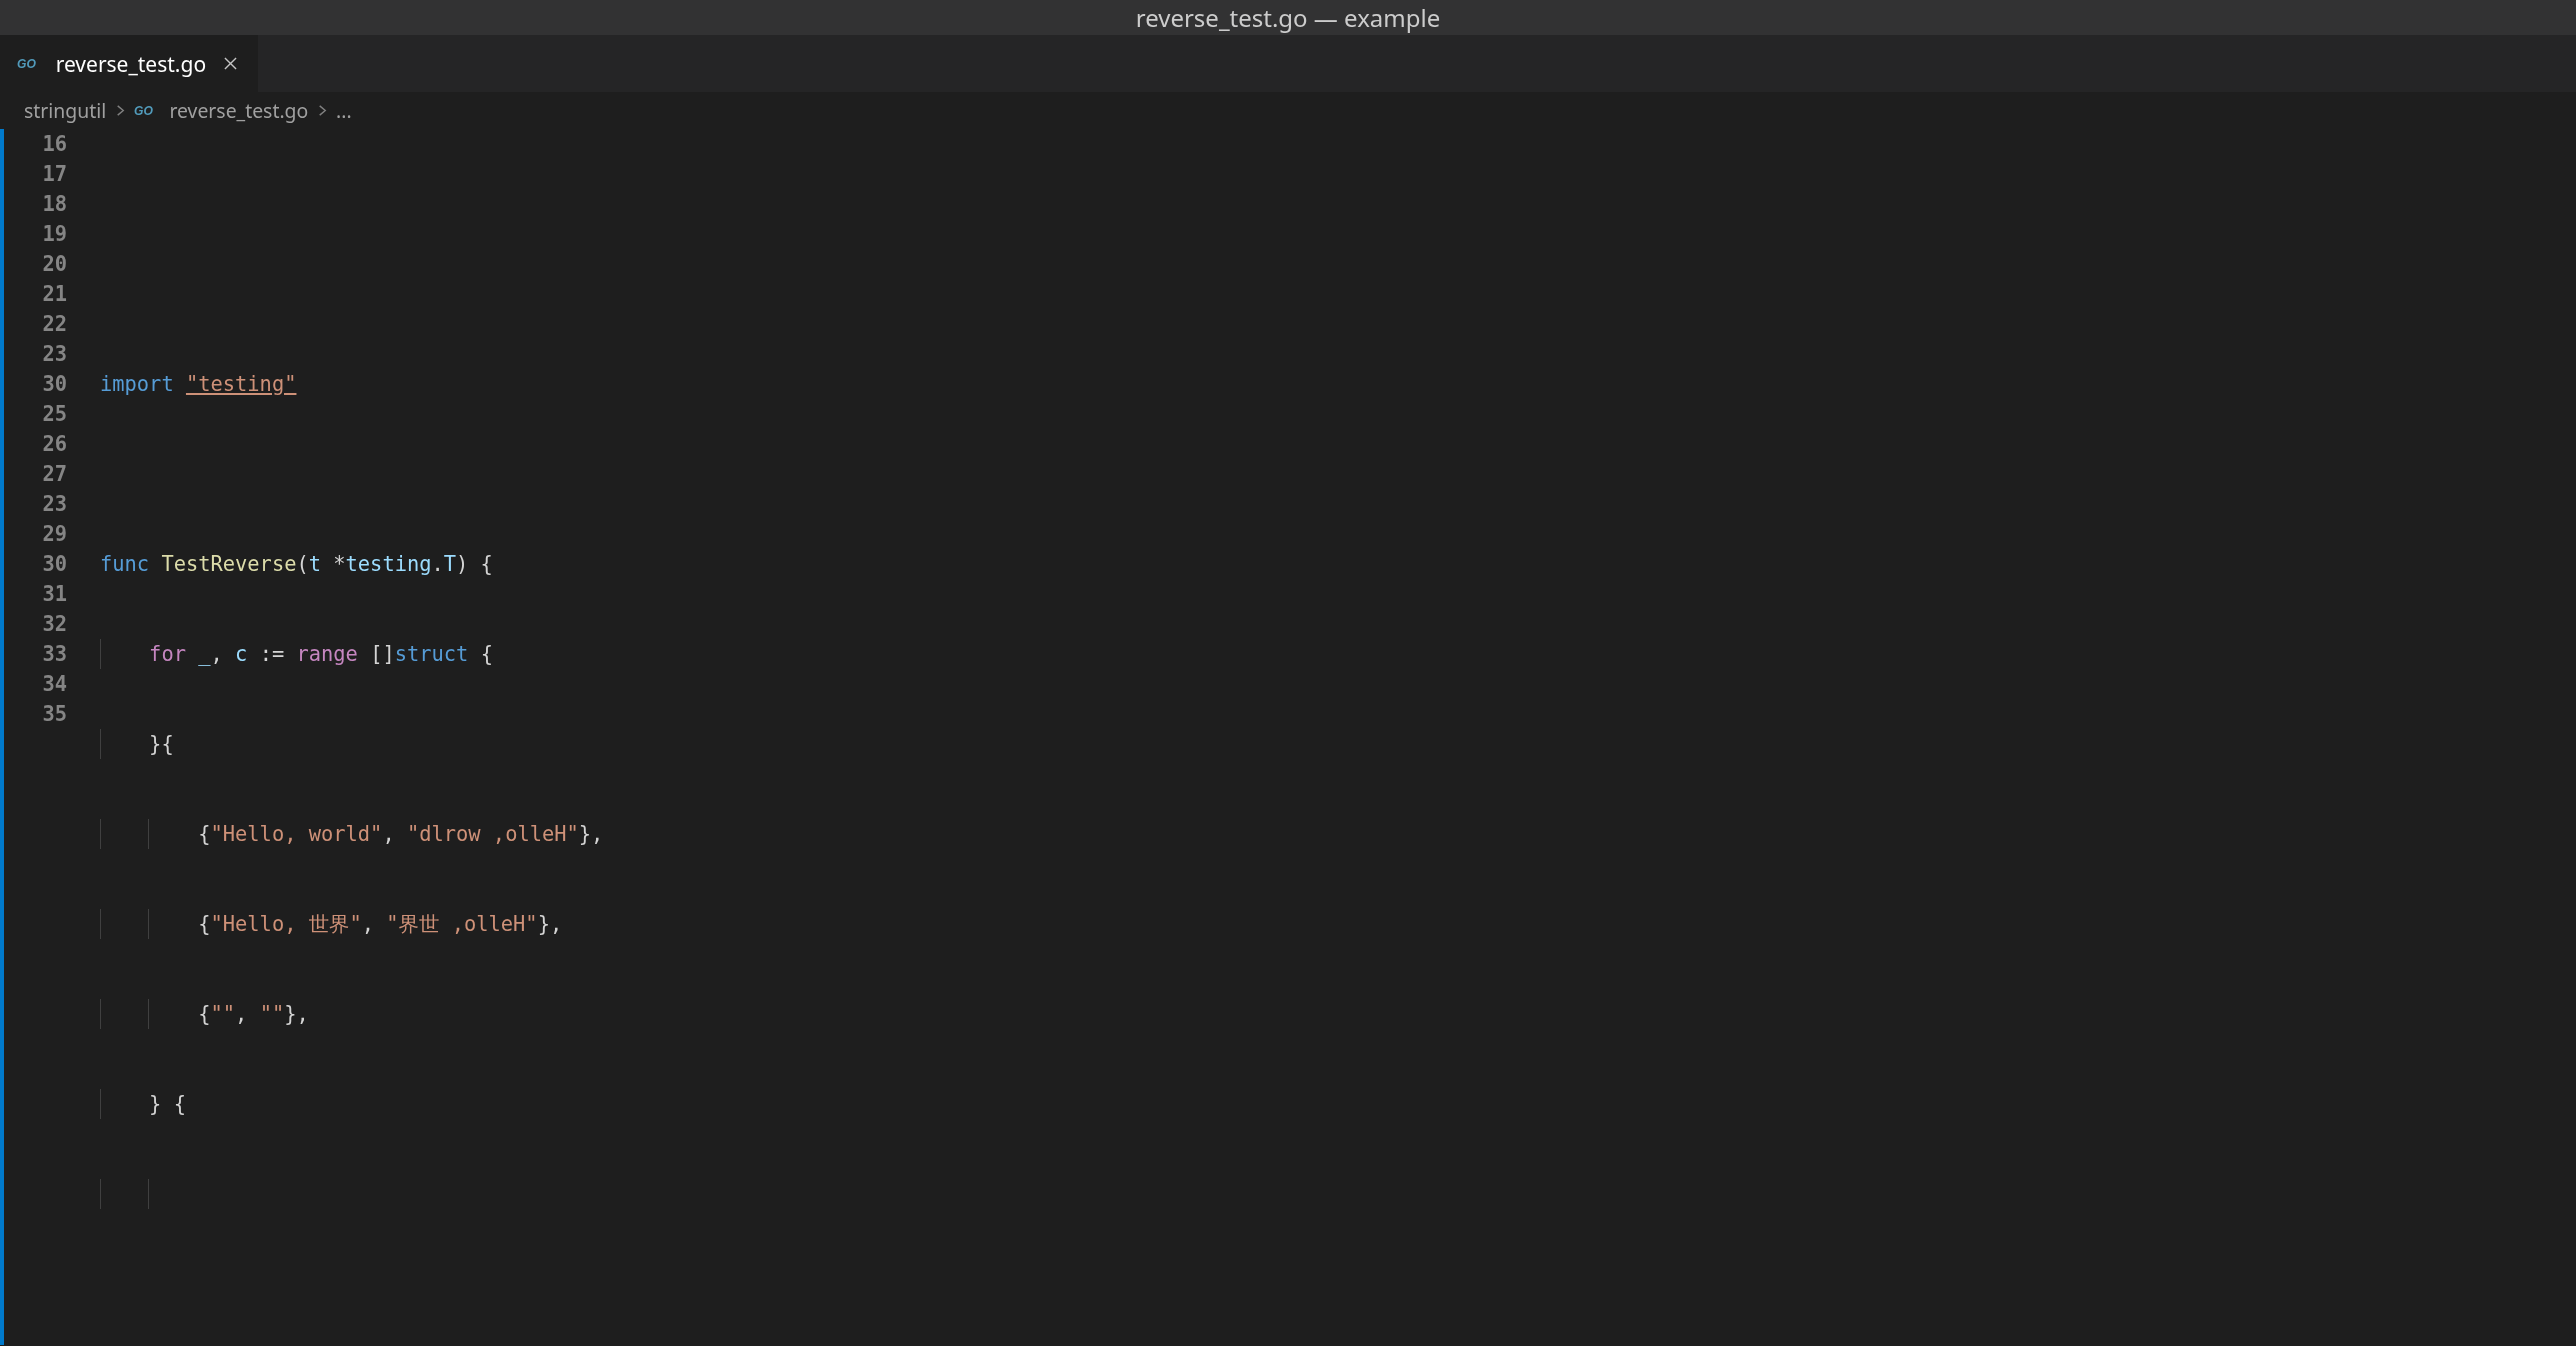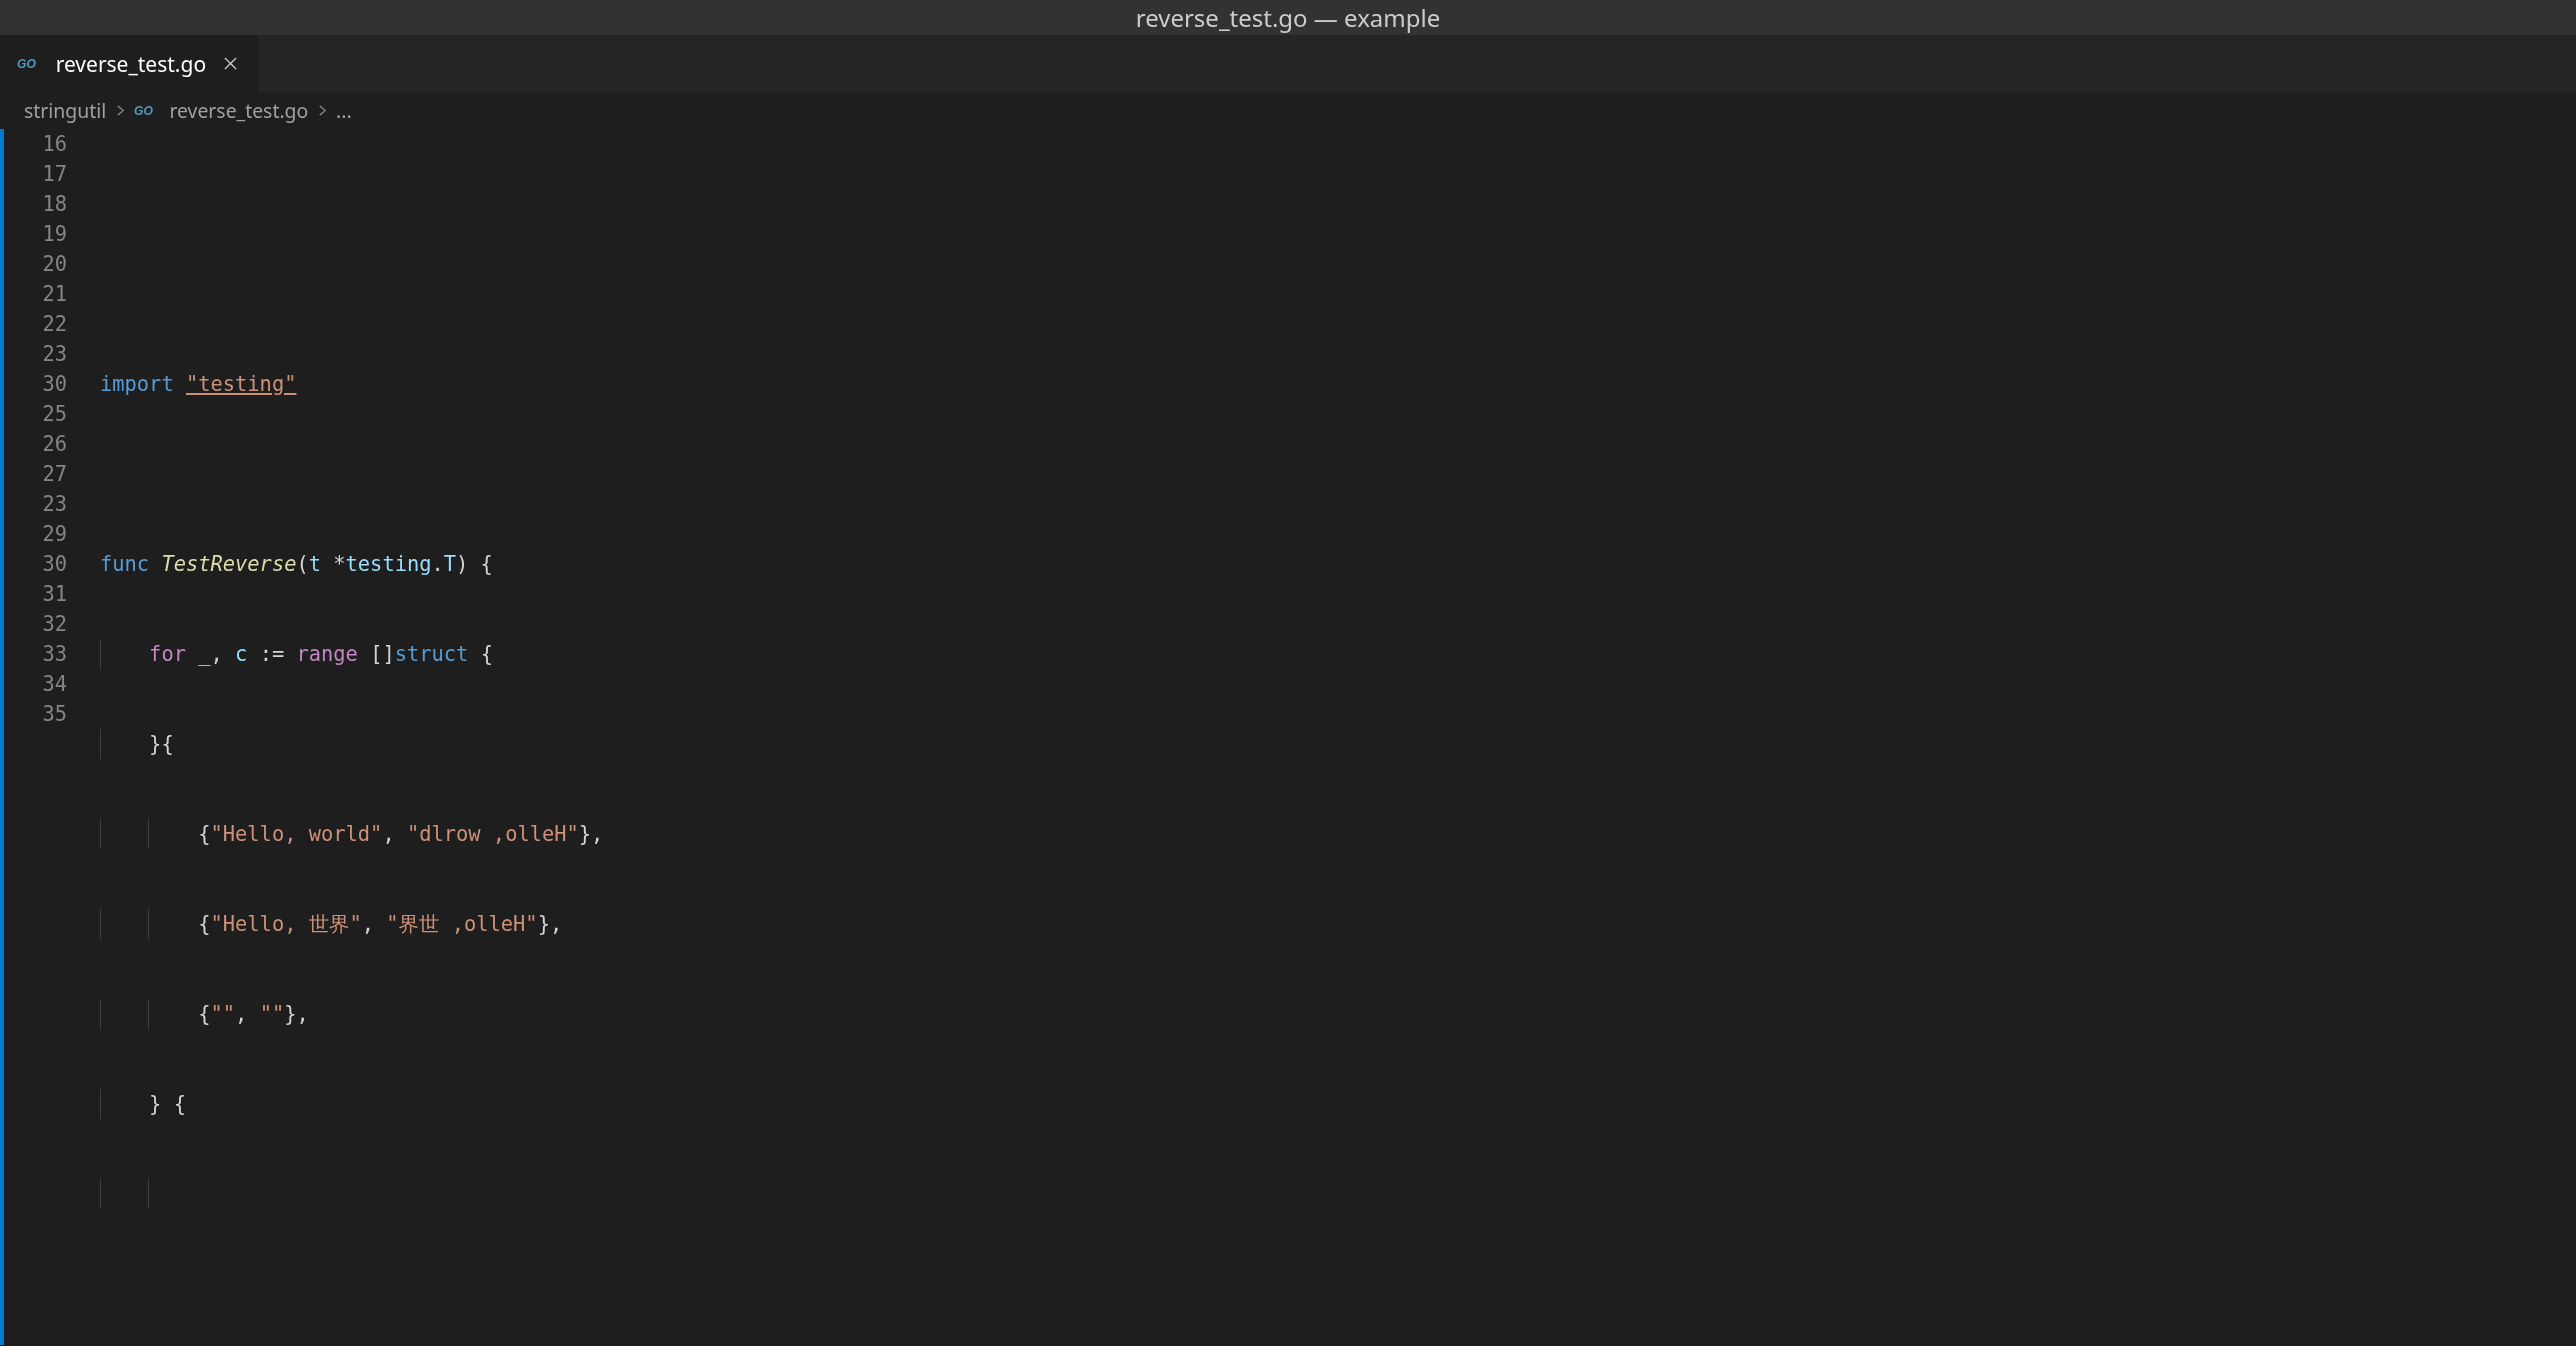--- a/index.html
+++ b/index.html
@@ -106,20 +106,21 @@
       padding-right: 33px;
       text-align: right;
       color: #858585;
       line-height: 30px;
       font-size: 20.4px;
       user-select: none;
       padding-top: 0;
     }
     .gutter .line-number {
       height: 30px;
+      font-weight: bold;
     }
     .code-content {
       flex: 1;
       line-height: 30px;
       font-size: 20.4px;
       white-space: pre;
       position: relative;
     }
     .code-line {
       height: 30px;
@@ -127,21 +128,21 @@
     }
     .indent-guide {
       position: absolute;
       width: 0.9px;
       background: #404040;
       top: 0;
       bottom: 0;
     }
     .kw { color: #569cd6; }
     .str { color: #ce9178; }
-    .fn { color: #dcdcaa; font-style: italic; }
+    .fn { color: #dcdcaa; }
     .typ { color: #4ec9b0; }
     .ctrl { color: #c586c0; }
     .id { color: #9cdcfe; }
     .pkg { color: #d4d4d4; }
     .underline { text-decoration: underline; text-decoration-color: #ce9178; }
   </style>
 </head>
 <body>
 
 <div class="title-bar">

